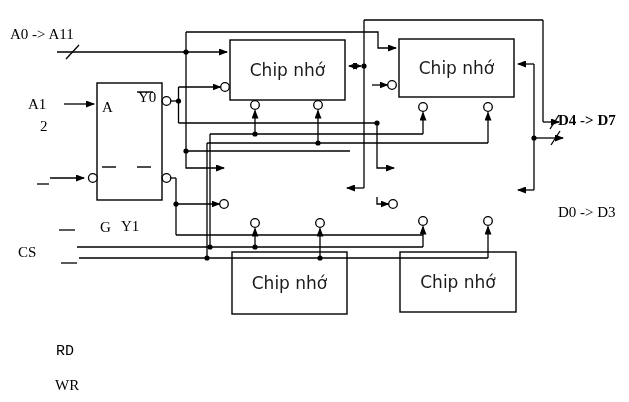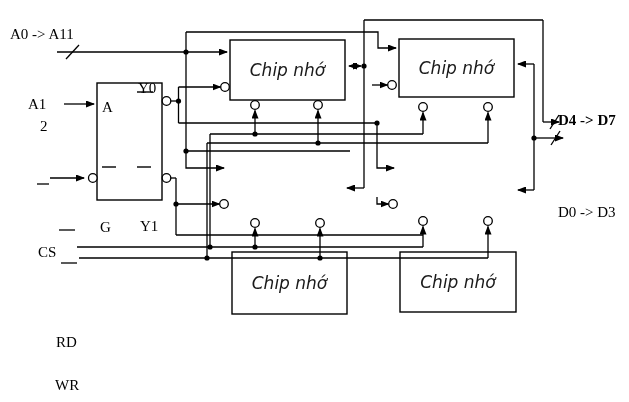--- a/index.html
+++ b/index.html
@@ -22,21 +22,20 @@
   }
   .chip-lbl{
     position:absolute;
     display:flex;
     align-items:center;
     justify-content:center;
     font-family:"DejaVu Sans", sans-serif;
     font-size:17px;
     color:#1a1a1a;
     white-space:nowrap;
-    font-style:italic;
   }
   .c1{left:230px;top:40px;width:115px;height:60px;}
   .c2{left:399px;top:39px;width:115px;height:58px;}
   .c3{left:232px;top:252px;width:115px;height:62px;}
   .c4{left:400px;top:252px;width:116px;height:60px;}
 </style>
 </head>
 <body>
 
 <div id="stage">
@@ -166,25 +165,25 @@
     <g>
       <path d="M59,230 H75"></path>
       <path d="M61,263 H77"></path>
     </g>
   </svg>
 
   <div class="lbl" style="left:10px;top:27px;">A0 -&gt; A11</div>
   <div class="lbl" style="left:28px;top:97px;">A1</div>
   <div class="lbl" style="left:40px;top:119px;">2</div>
   <div class="lbl" style="left:102px;top:100px;">A</div>
-  <div class="lbl" style="left:138px;top:81px;">Y0</div>
+  <div class="lbl" style="left:138px;top:90px;">Y0</div>
   <div class="lbl" style="left:100px;top:220px;">G</div>
-  <div class="lbl" style="left:140px;top:219px;">Y1</div>
-  <div class="lbl" style="left:38px;top:245px;">CS</div>
-  <div class="lbl" style="left:56px;top:335px;">RD</div>
+  <div class="lbl" style="left:121px;top:219px;">Y1</div>
+  <div class="lbl" style="left:18px;top:245px;">CS</div>
+  <div class="lbl" style="left:56px;top:344px;font-family:Liberation Mono, monospace;">RD</div>
   <div class="lbl" style="left:55px;top:378px;text-align:center;">WR</div>
   <div class="lbl" style="left:558px;top:113px;font-weight:bold;">D4 -&gt; D7</div>
   <div class="lbl" style="left:558px;top:205px;text-align:center;">D0 -&gt; D3</div>
 
   <div class="chip-lbl c1">Chip nhớ</div>
   <div class="chip-lbl c2">Chip nhớ</div>
   <div class="chip-lbl c3">Chip nhớ</div>
   <div class="chip-lbl c4">Chip nhớ</div>
 
 </div>

